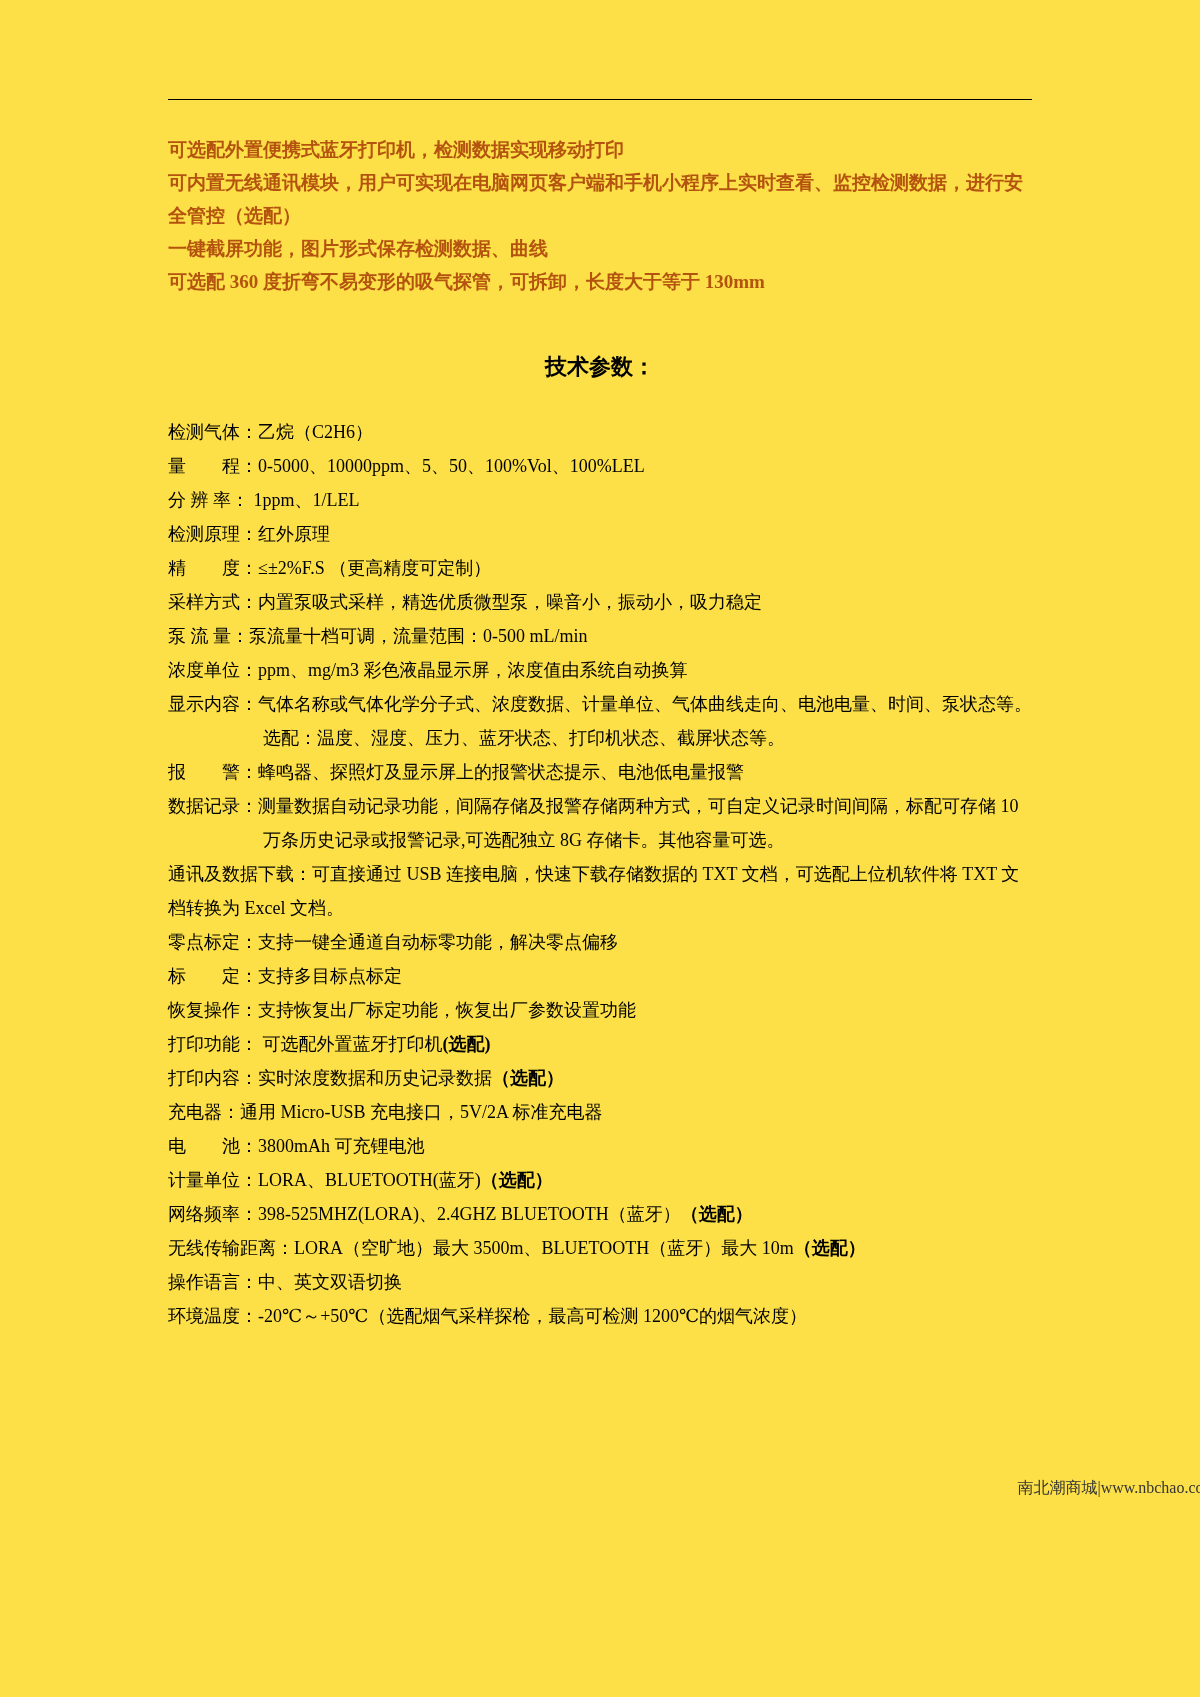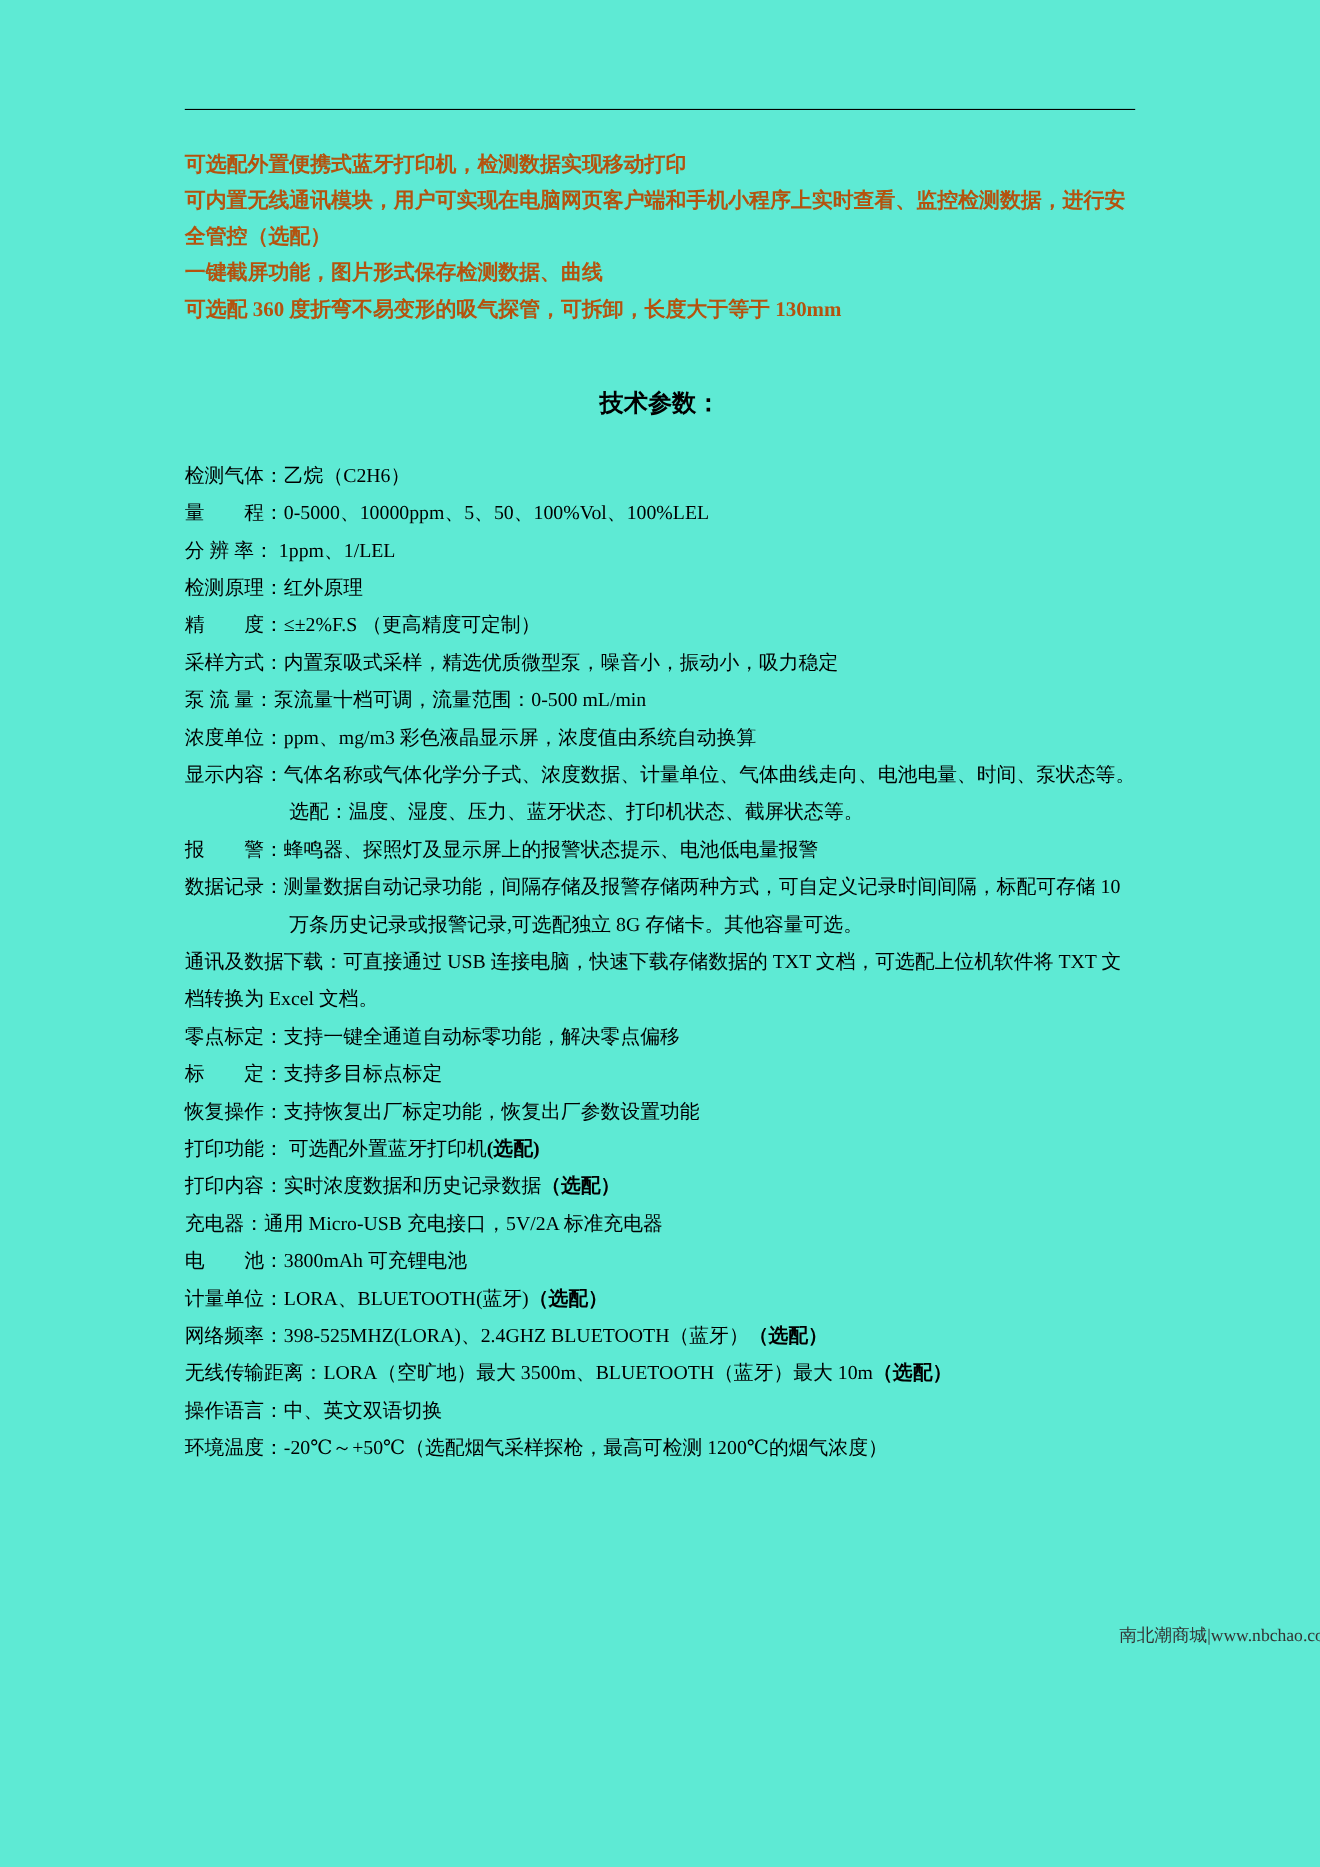--- a/index.html
+++ b/index.html
@@ -1,19 +1,19 @@
 <!DOCTYPE html>
 <html><head>
 <meta charset="utf-8">
 <style>
   html,body{margin:0;padding:0;background:#ffffff;}
   .page{
     position:relative;
     width:1200px;height:1697px;
-    background:#5eead4;
+    background:#fde047;
     font-family:"Liberation Serif","DejaVu Serif",serif;
     color:#000;
     overflow:hidden;
   }
   .content{padding:0 168px;}
   .header-rule{
     margin:99px 0 0 0;
     border:none;
     border-top:1px solid #000;
     height:0;

